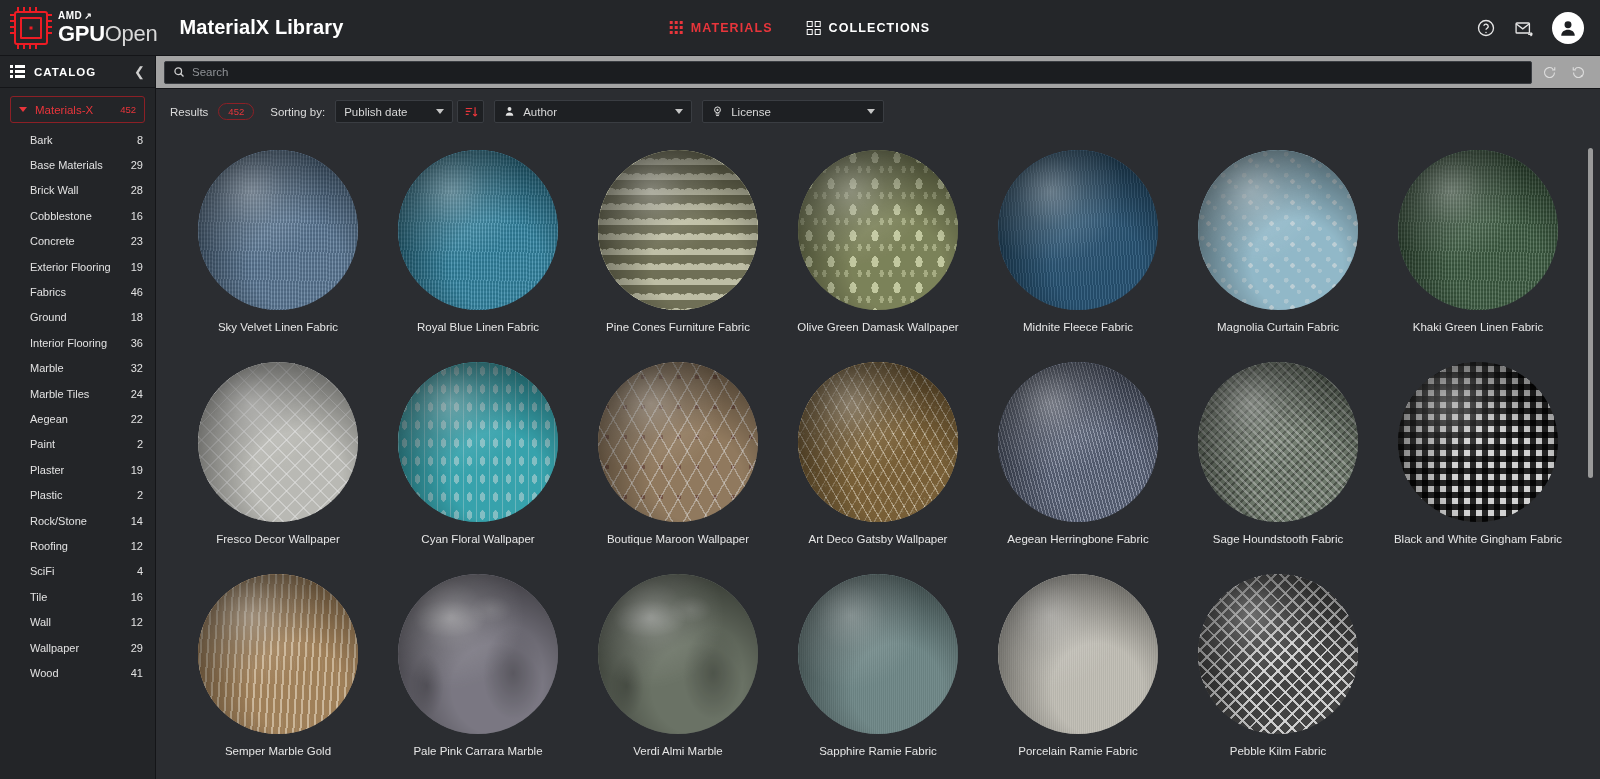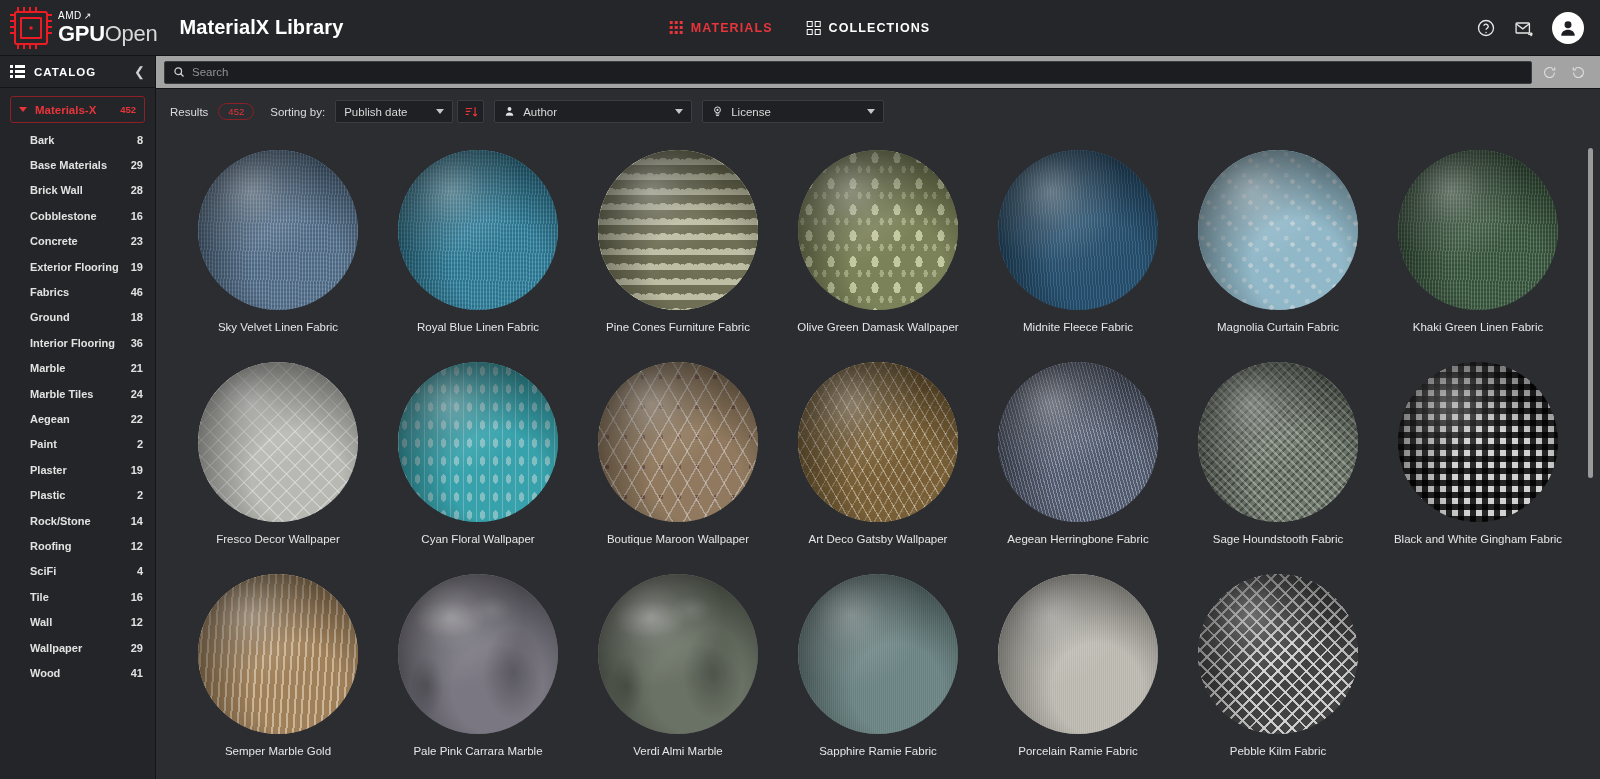--- a/index.html
+++ b/index.html
@@ -27,21 +27,21 @@
   .amd-chip .pins i {
     position:absolute; background:#ED1C24; display:block;
   }
   .amd-chip .inner {
     position:absolute; left:6px; top:6px; right:6px; bottom:6px;
     border:2px solid #ED1C24; border-radius:1px;
   }
   .amd-chip .dot { position:absolute; left:50%; top:50%; width:3px; height:3px;
     background:#ED1C24; transform:translate(-50%,-50%); }
   .gpuopen-wrap { display:flex; flex-direction:column; line-height:1; }
-  .amd-word { font-size:10px; font-weight:normal; letter-spacing:0.5px; color:#fff;
+  .amd-word { font-size:10px; font-weight:bold; letter-spacing:0.5px; color:#fff;
     display:flex; align-items:flex-end; gap:2px; margin-bottom:2px; }
   .amd-arrow { font-size:9px; }
   .gpuopen { font-size:22px; font-weight:bold; letter-spacing:-0.3px; }
   .gpuopen .gpu { color:#fff; font-weight:bold; }
   .gpuopen .open { color:#d9d9d9; font-weight:300; }
   .app-title { font-size:20px; font-weight:bold; color:#ffffff; margin-left:12px; letter-spacing:0.1px; }
 
   .nav { position:absolute; left:50%; transform:translateX(-50%);
          display:flex; align-items:center; gap:34px; }
   .nav-item { display:flex; align-items:center; gap:8px; cursor:pointer;
@@ -67,21 +67,21 @@
              border-right:1px solid #141518; }
   .catalog-head { height:32px; display:flex; align-items:center; padding:0 10px; gap:9px;
                   border-bottom:1px solid #141518; }
   .catalog-head .lbl { font-size:11.5px; font-weight:bold; letter-spacing:1px; color:#fff; flex:1; }
   .collapse { color:#cfcfcf; font-size:13px; cursor:pointer; line-height:1; }
   .list-icon { display:flex; flex-direction:column; gap:2px; }
   .list-icon span { display:flex; align-items:center; gap:2px; }
   .list-icon b { width:3px; height:3px; background:#fff; display:block; }
   .list-icon u { width:10px; height:3px; background:#fff; display:block; }
 
-  .cat-scroll { flex:1; overflow:hidden; padding-top:8px;font-weight:bold; }
+  .cat-scroll { flex:1; overflow:hidden; padding-top:8px; }
   .cat-root { margin:0 10px 4px 10px; border:1px solid #8c2026; border-radius:3px;
               height:27px; display:flex; align-items:center; padding:0 8px; cursor:pointer; }
   .cat-root .tri { width:0;height:0;border-left:4px solid transparent;border-right:4px solid transparent;
                    border-top:5px solid #E8353B; margin-right:8px; }
   .cat-root .nm { font-size:11.5px; color:#E8353B; flex:1; }
   .cat-root .ct { font-size:9.5px; color:#E8353B; }
 
   .cat-item { height:25.4px; display:flex; align-items:center; padding:0 12px 0 30px;
               cursor:pointer; }
   .cat-item .nm { font-size:11px; color:#e2e2e2; flex:1; }
@@ -283,21 +283,21 @@
             <div class="cat-item">
               <span class="nm">Ground</span>
               <span class="ct">18</span>
             </div>
             <div class="cat-item">
               <span class="nm">Interior Flooring</span>
               <span class="ct">36</span>
             </div>
             <div class="cat-item">
               <span class="nm">Marble</span>
-              <span class="ct">21</span>
+              <span class="ct">32</span>
             </div>
             <div class="cat-item">
               <span class="nm">Marble Tiles</span>
               <span class="ct">24</span>
             </div>
             <div class="cat-item">
               <span class="nm">Aegean</span>
               <span class="ct">22</span>
             </div>
             <div class="cat-item">

